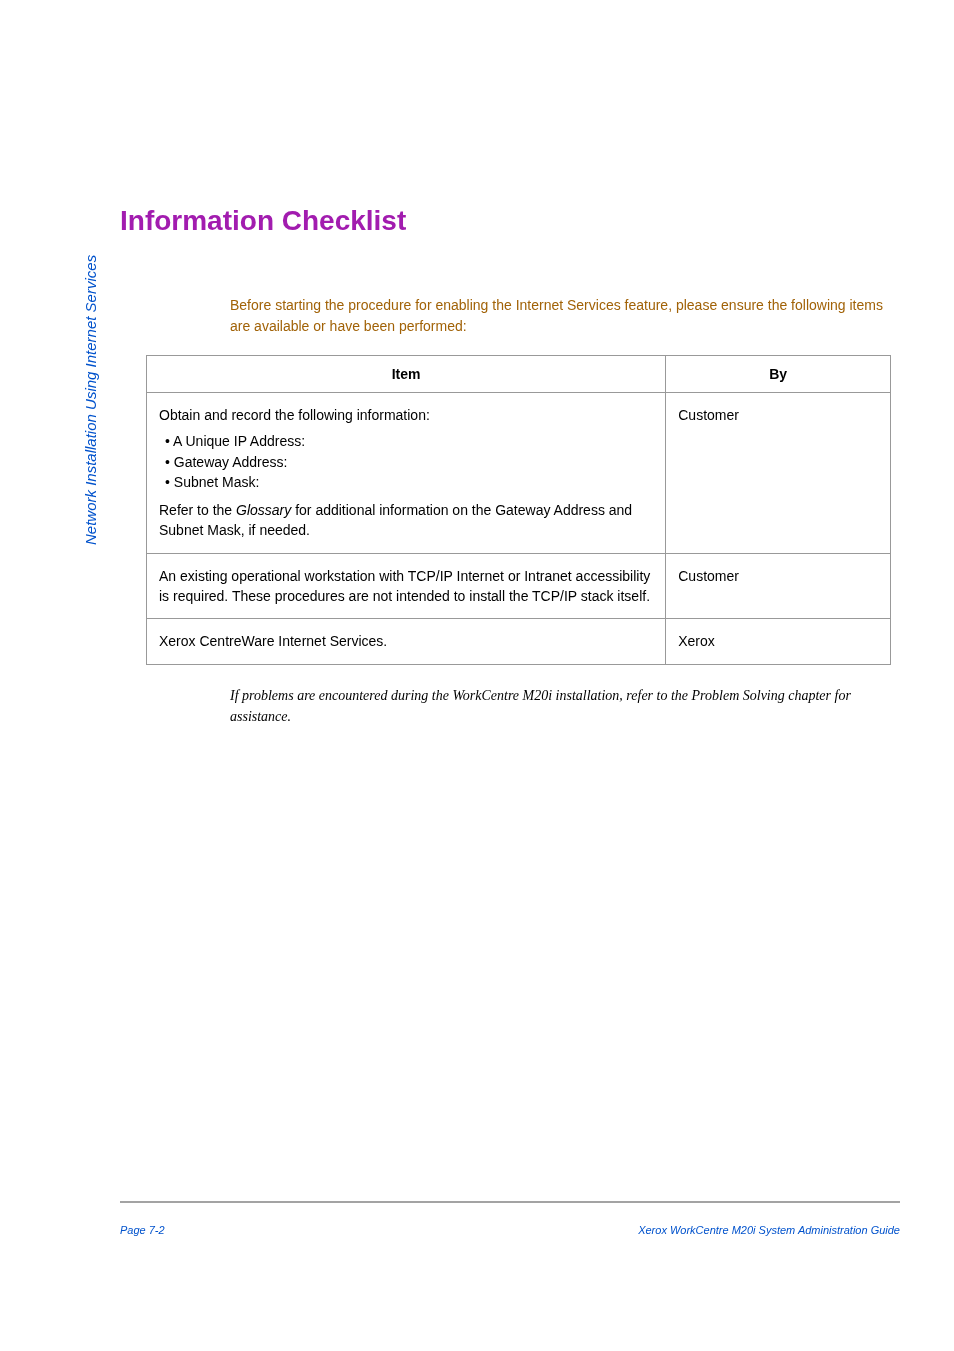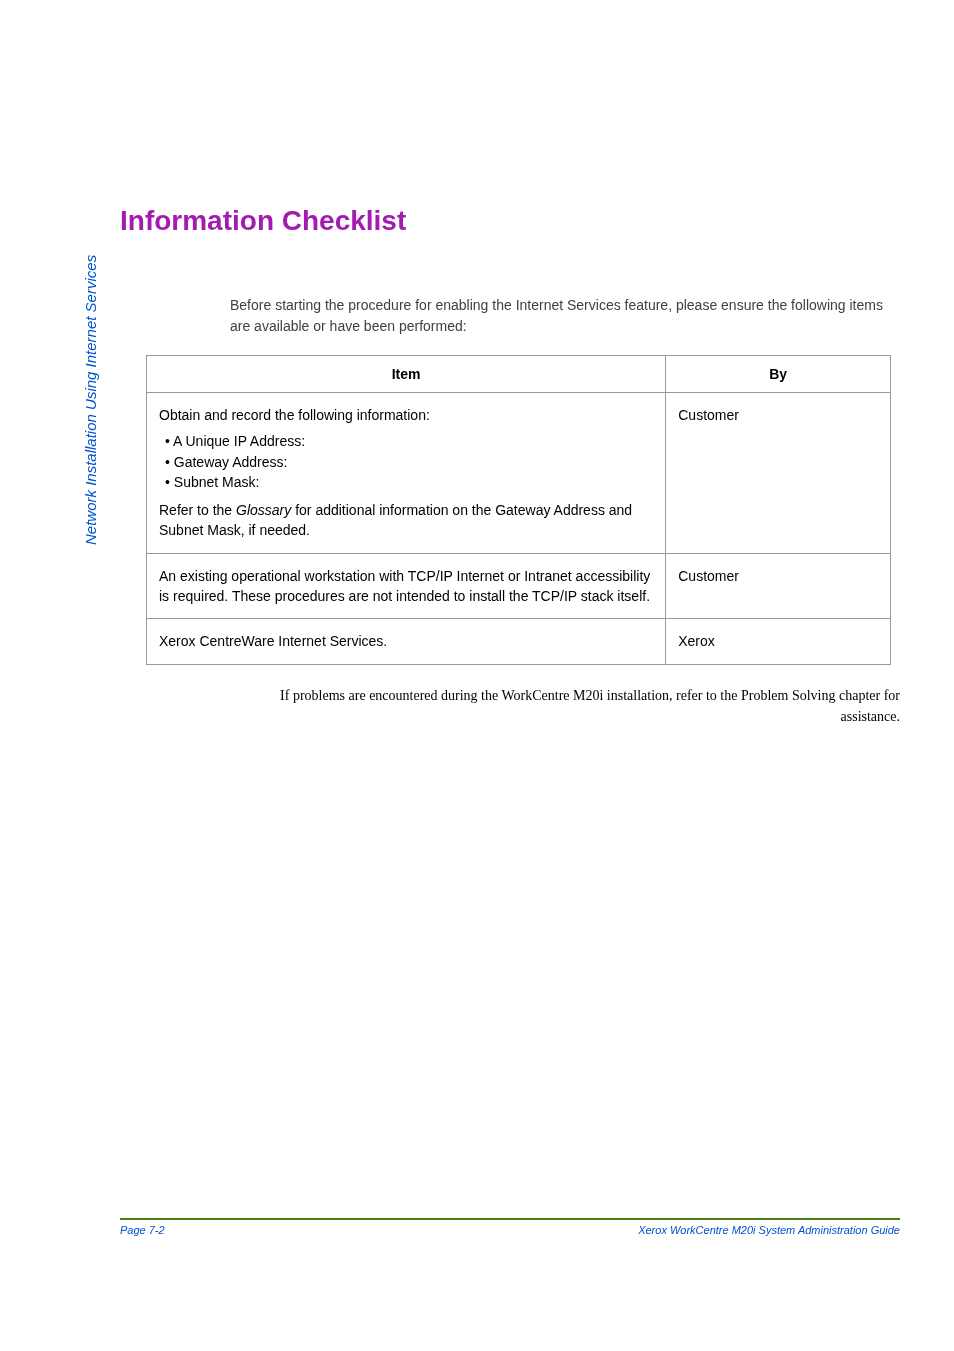--- a/index.html
+++ b/index.html
@@ -34,21 +34,21 @@
     .page-title {
       color: #a21caf;
       font-size: 28px;
       font-weight: bold;
       margin-bottom: 58px;
     }
     .intro {
       margin-left: 110px;
       font-size: 14px;
       line-height: 1.5;
-      color: #404040;
+      color: #a16207;
       margin-bottom: 18px;
     }
     .table {
       width: 745px;
       margin-left: 26px;
       border-collapse: collapse;
       border: 1px solid #999;
     }
     .table th {
       font-weight: bold;
@@ -77,31 +77,31 @@
     .bullet-list li::before {
       content: "•  ";
     }
     .italic {
       font-style: italic;
     }
     .note {
       margin-left: 110px;
       margin-top: 20px;
       font-family: Georgia, 'Times New Roman', serif;
+      font-style: italic;
       font-size: 14px;
       line-height: 1.5;
-      text-align: right;
     }
     .footer {
       position: absolute;
       bottom: 115px;
       left: 120px;
       width: 780px;
-      border-top: 2px solid #4d7c0f;
-      padding-top: 4px;
+      border-top: 2px solid #a3a3a3;
+      padding-top: 21px;
       display: flex;
       justify-content: space-between;
       font-size: 11px;
       font-style: italic;
       color: #0052cc;
     }
   </style>
 </head>
 <body>
 

